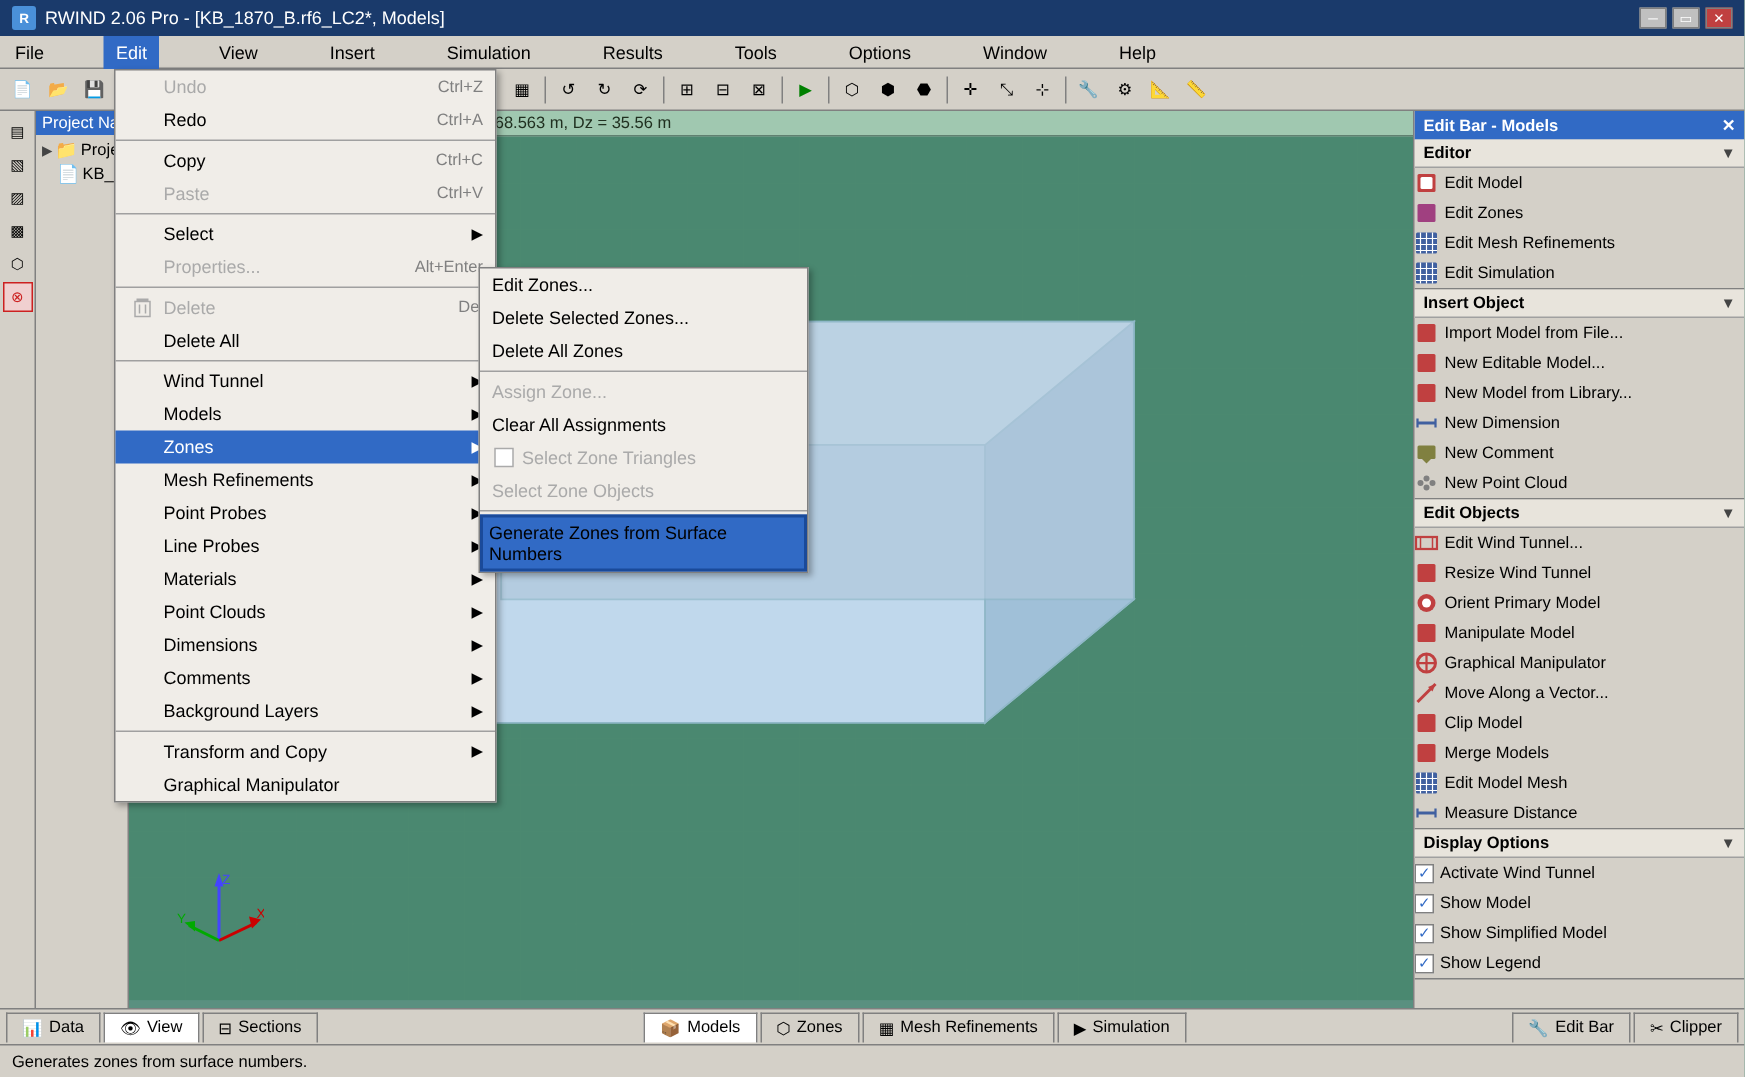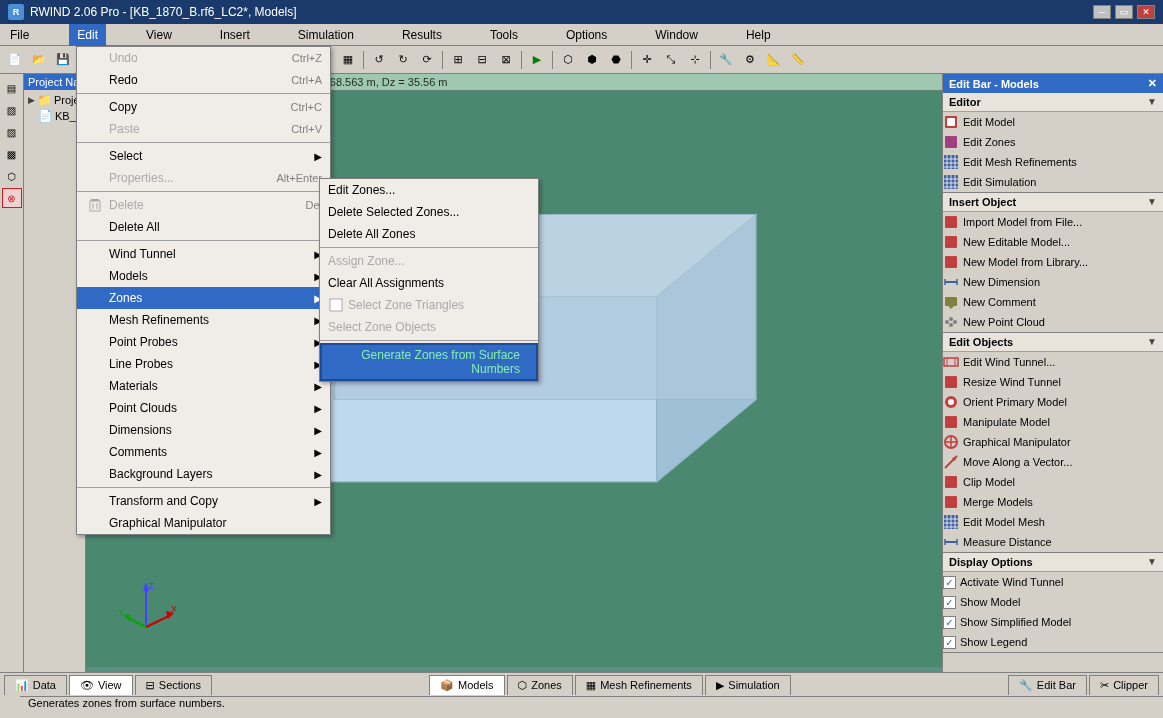--- a/index.html
+++ b/index.html
@@ -39,33 +39,33 @@
     #viewport { flex: 1; background: #5a9080; position: relative; overflow: hidden; }
     #viewport-header { background: #a0c8b0; border-bottom: 1px solid #608070; padding: 2px 6px; font-size: 11px; color: #203020; }
     #viewport-canvas { width: 100%; height: calc(100% - 22px); position: relative; overflow: hidden; }
 
     
     #axes { position: absolute; bottom: 30px; left: 30px; width: 60px; height: 60px; }
 
     
     #right-panel { width: 221px; background: #d4d0c8; border-left: 1px solid #808080; display: flex; flex-direction: column; overflow-y: auto; overflow-x: hidden; }
     .panel-section { border-bottom: 1px solid #808080; }
-    .panel-header { background: #e8e4dc; border-bottom: 1px solid #a0a0a0; padding: 3px 6px; font-size: 11px; font-weight: bold; display: flex; justify-content: space-between; cursor: pointer; }
+    .panel-header { background: #e8e4dc; border-bottom: 1px solid #a0a0a0; padding: 3px 6px; font-size: 11px; font-weight: bold; display: flex; align-items: center; justify-content: space-between; cursor: pointer; }
     .panel-header-arrow { font-size: 10px; color: #444; }
     .panel-item { display: flex; align-items: center; gap: 4px; padding: 2px 0; cursor: pointer; font-size: 11px; min-height: 20px; }
     .item-icon { width: 16px; height: 16px; display: flex; align-items: center; justify-content: center; flex-shrink: 0; }
     .checkbox { width: 13px; height: 13px; background: white; border: 1px solid #808080; display: flex; align-items: center; justify-content: center; font-size: 10px; color: #316ac5; flex-shrink: 0; }
 
     
     #bottom-tabs { background: #d4d0c8; border-top: 1px solid #808080; height: 24px; display: flex; align-items: center; padding: 0 4px; gap: 2px; }
     .tab-btn { padding: 2px 10px; background: #d4d0c8; border: 1px solid #808080; border-bottom: none; cursor: pointer; font-size: 11px; height: 20px; display: flex; align-items: center; gap: 4px; }
     .tab-btn.active { background: white; }
 
     
-    #status-bar { background: #d4d0c8; border-top: 1px solid #808080; height: 22px; display: flex; padding: 0 8px; font-size: 11px; margin-left: 20px; }
+    #status-bar { background: #d4d0c8; border-top: 1px solid #808080; height: 22px; display: flex; align-items: center; padding: 0 8px; font-size: 11px; }
 
     
     #menu-overlay { position: fixed; top: 0; left: 0; right: 0; bottom: 0; z-index: 100; pointer-events: none; }
     
     
     #edit-menu { position: fixed; top: 46px; left: 76px; width: 255px; background: #f0ede8; border: 1px solid #808080; box-shadow: 2px 2px 4px rgba(0,0,0,0.3); z-index: 200; pointer-events: auto; }
     .menu-entry { display: flex; align-items: center; padding: 3px 8px; cursor: pointer; font-size: 12px; min-height: 22px; position: relative; }
     .menu-entry.active-item { background: #316ac5; color: white; }
     .menu-entry.disabled { color: #aaa; cursor: default; }
     .menu-entry-label { flex: 1; }
@@ -662,17 +662,17 @@
         <svg width="14" height="14" viewBox="0 0 14 14">
             <rect x="1" y="1" width="12" height="12" fill="white" stroke="#aaa"></rect>
           </svg>
       </div>
       <span class="menu-entry-label">Select Zone Triangles</span>
     </div>
     <div class="menu-entry disabled">
       <span class="menu-entry-label">Select Zone Objects</span>
     </div>
     <div class="menu-separator"></div>
-    <div class="menu-entry highlighted" style="background:#316ac5;color:#86efac;border:2px solid #1a4a9a;padding:3px 16px;text-align:right;">
+    <div class="menu-entry highlighted" style="background:#316ac5;color:#000000;border:2px solid #1a4a9a;padding:3px 4px;">
       <span class="menu-entry-label">Generate Zones from Surface Numbers</span>
     </div>
   </div>
 </div>
 
 </body></html>

